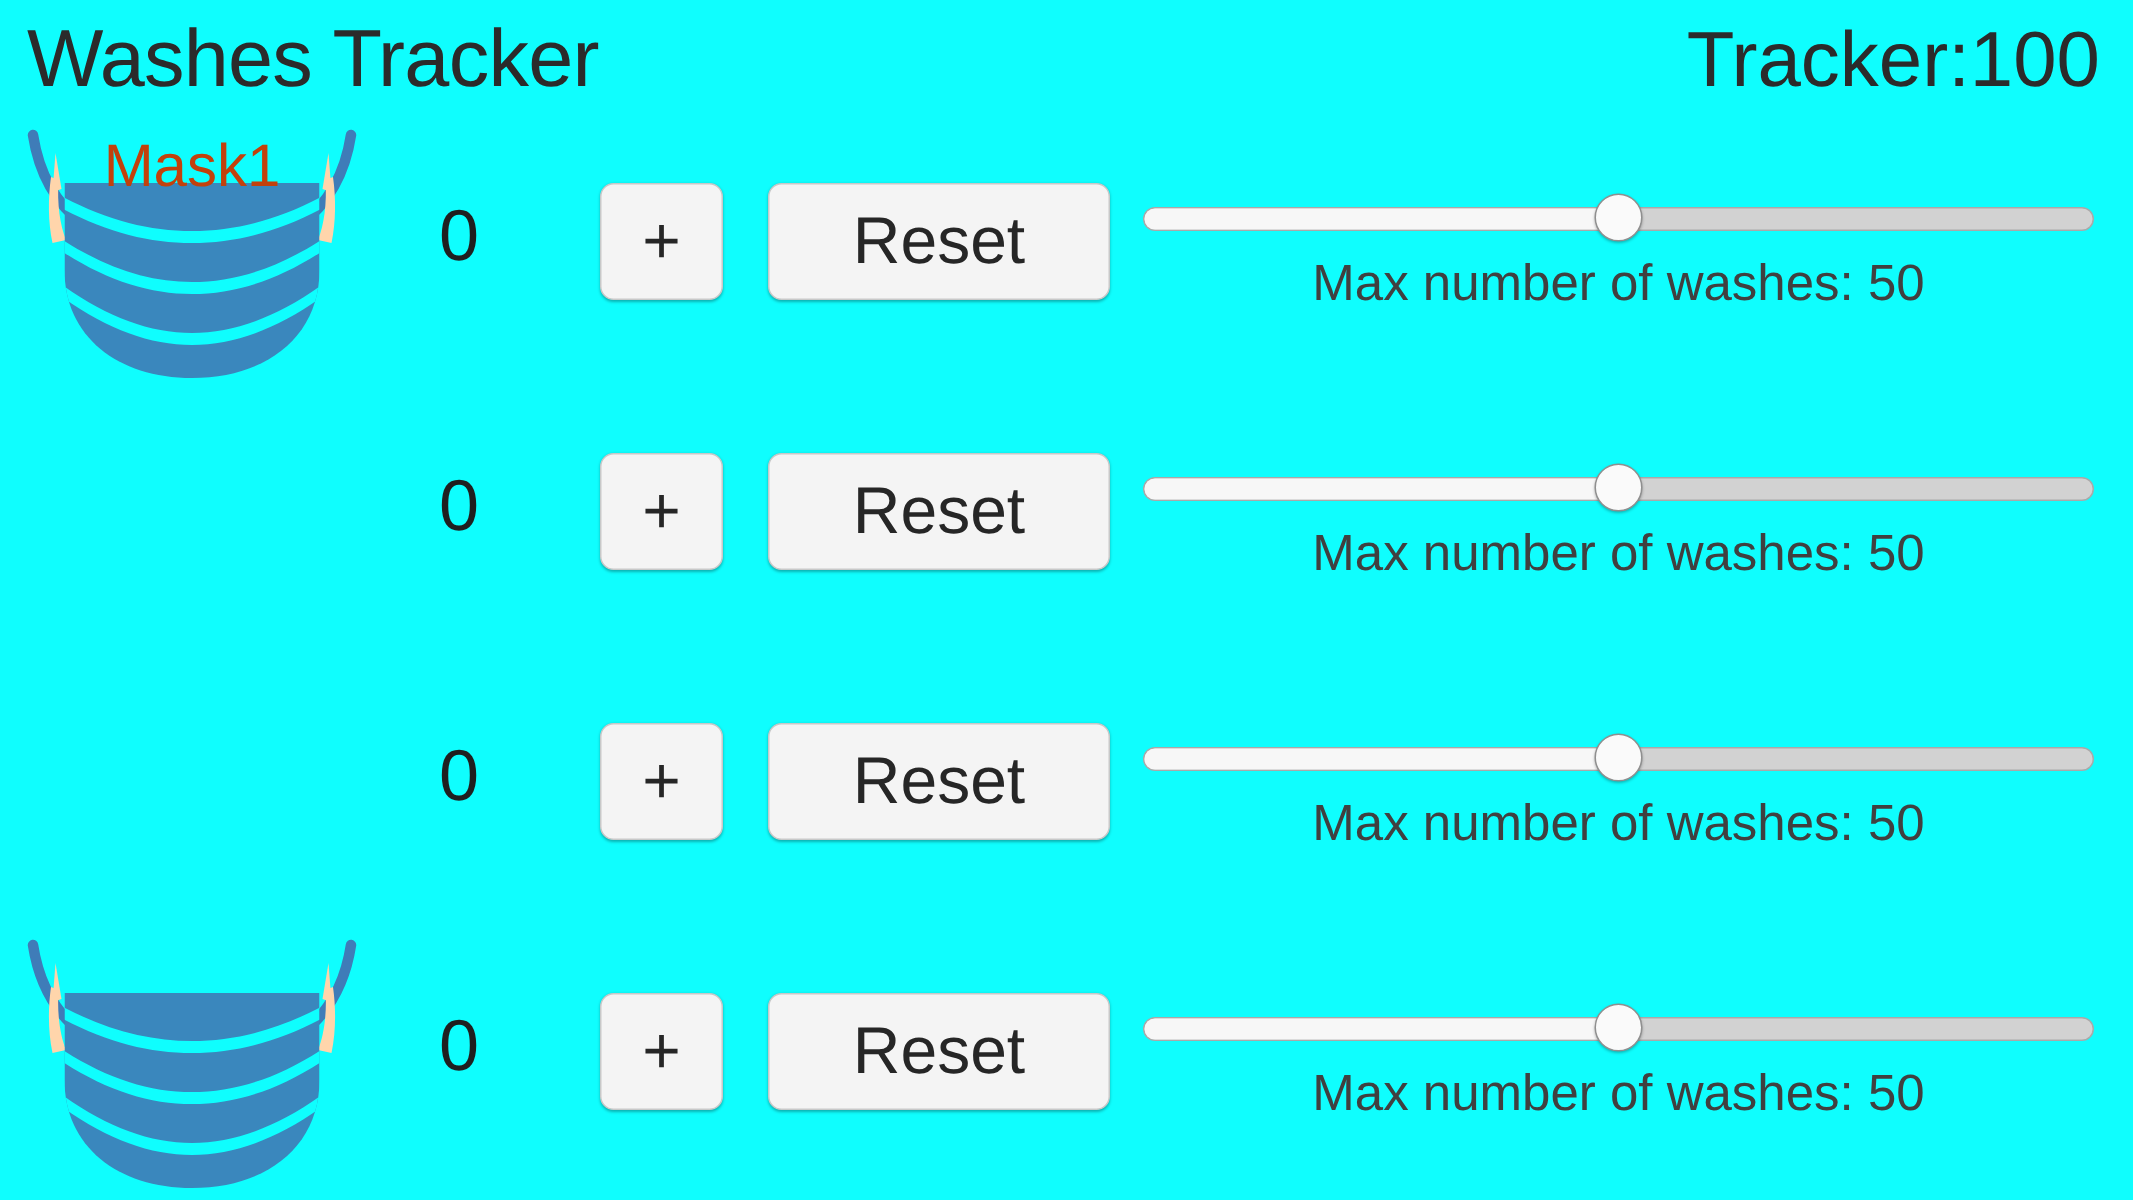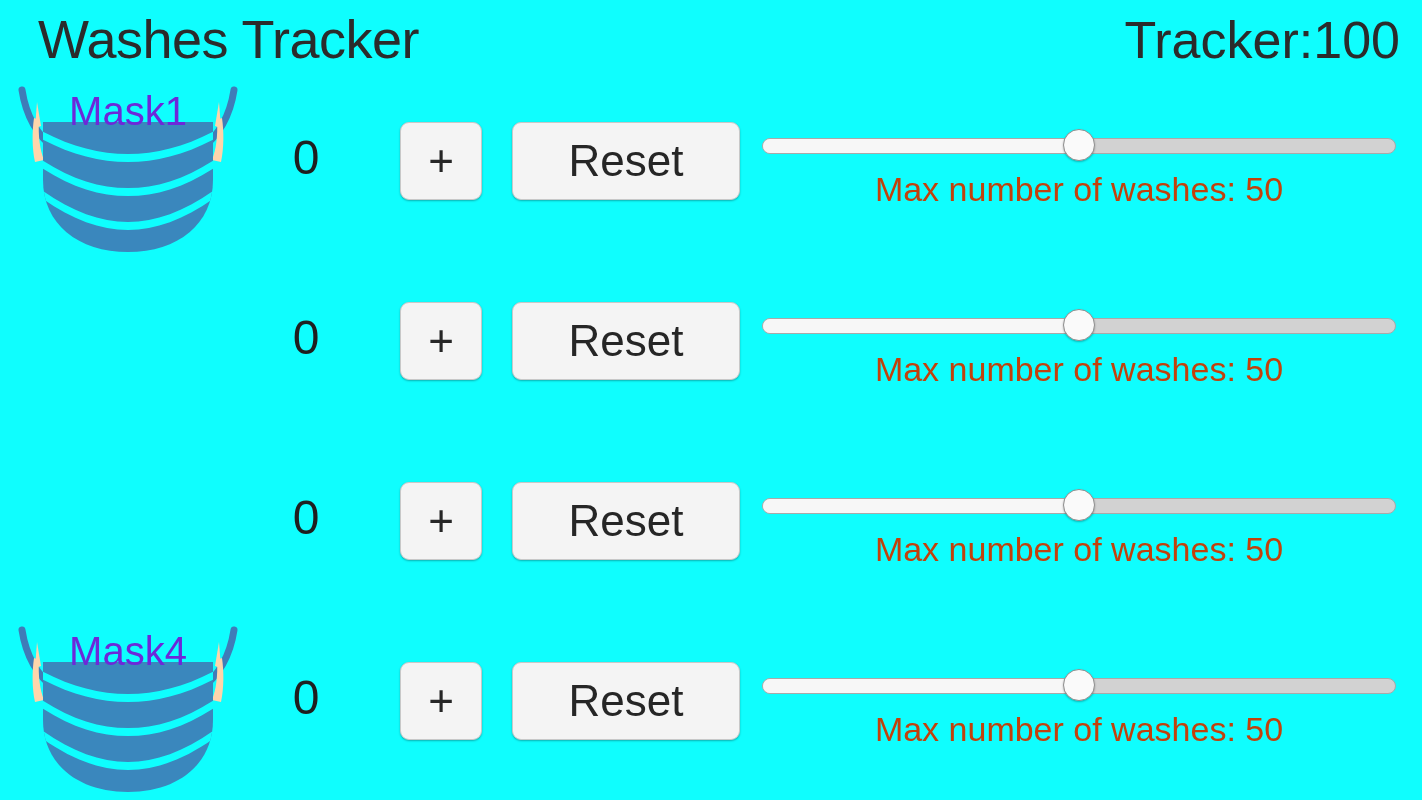--- a/index.html
+++ b/index.html
@@ -25,21 +25,20 @@
     height: 82px;
   }
   #app-title {
     position: absolute;
     left: 18px;
     top: 6px;
     font-size: 54px;
     line-height: 66px;
     letter-spacing: -0.5px;
     white-space: nowrap;
-    margin-left: 20px;
   }
   #points-display {
     position: absolute;
     right: 22px;
     top: 8px;
     font-size: 52px;
     line-height: 64px;
     white-space: nowrap;
   }
   #points-display .pts-label,
@@ -74,21 +73,21 @@
     display: block;
   }
   .mask-label {
     position: absolute;
     left: 0;
     top: 4px;
     width: 240px;
     text-align: center;
     font-size: 40px;
     line-height: 46px;
-    color: #6d28d9;
+    color: #c2410c;
     z-index: 4;
     white-space: nowrap;
   }
 
   
   .wash-count {
     position: absolute;
     left: 278px;
     top: 48px;
     width: 56px;
@@ -173,21 +172,21 @@
     cursor: pointer;
   }
   .slider-caption {
     position: absolute;
     left: 762px;
     top: 86px;
     width: 634px;
     text-align: center;
     font-size: 34px;
     line-height: 42px;
-    color: #c2410c;
+    color: #404040;
     white-space: nowrap;
   }
 </style>
 </head>
 <body>
 
 <div id="app-header">
   <div id="app-title">Washes Tracker</div>
   <div id="points-display"><span class="pts-label">Tracker:</span><span class="pts-value">100</span></div>
 </div>
@@ -272,21 +271,20 @@
         <path d="M35 38 L205 38 L205 96 C205 140 170 168 120 168 C70 168 35 140 35 96 Z"></path>
       </clipPath>
       <g clip-path="url(#maskclip3)">
         <rect x="30" y="34" width="180" height="140" fill="#3a87bd"></rect>
         <path d="M28 44 C60 62 90 70 120 70 C150 70 180 62 212 44 L212 52 C180 70 150 78 120 78 C90 78 60 70 28 52 Z" fill="#0ffefe"></path>
         <path d="M28 72 C60 94 90 104 120 104 C150 104 180 94 212 72 L212 80 C180 102 150 112 120 112 C90 112 60 102 28 80 Z" fill="#0ffefe"></path>
         <path d="M28 102 C60 126 90 138 120 138 C150 138 180 126 212 102 L212 110 C180 134 150 146 120 146 C90 146 60 134 28 110 Z" fill="#0ffefe"></path>
         <path d="M28 132 C60 158 90 170 120 170 C150 170 180 158 212 132 L212 140 C180 166 150 178 120 178 C90 178 60 166 28 140 Z" fill="#0ffefe"></path>
       </g>
     </svg>
-    <div class="mask-label">Mask4</div>
   </div>
 
   <div class="wash-count">0</div>
 
   <button class="btn btn-increment">+</button>
   <button class="btn btn-reset">Reset</button>
 
   <div class="slider-wrap">
     <div class="slider-track">
       <div class="slider-fill" style="width: 50%;"></div>

